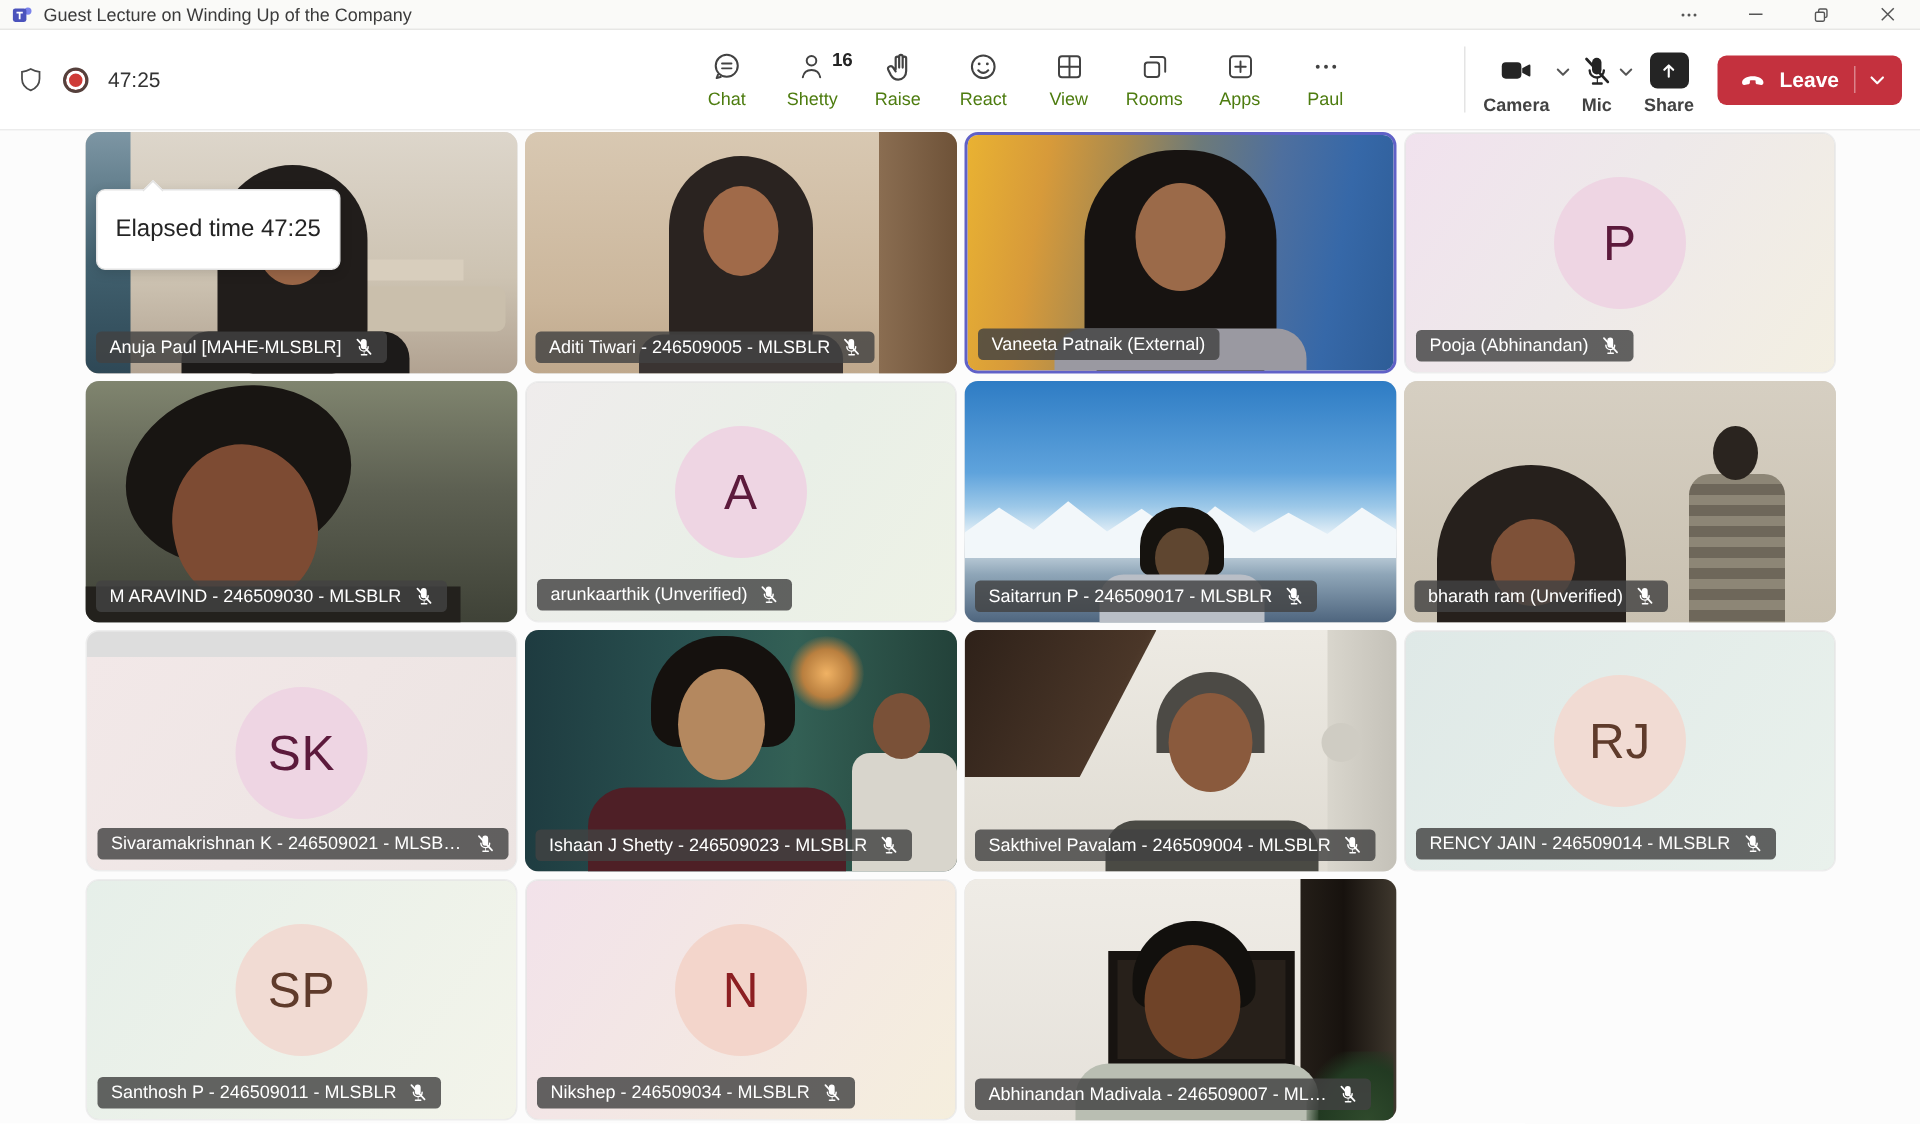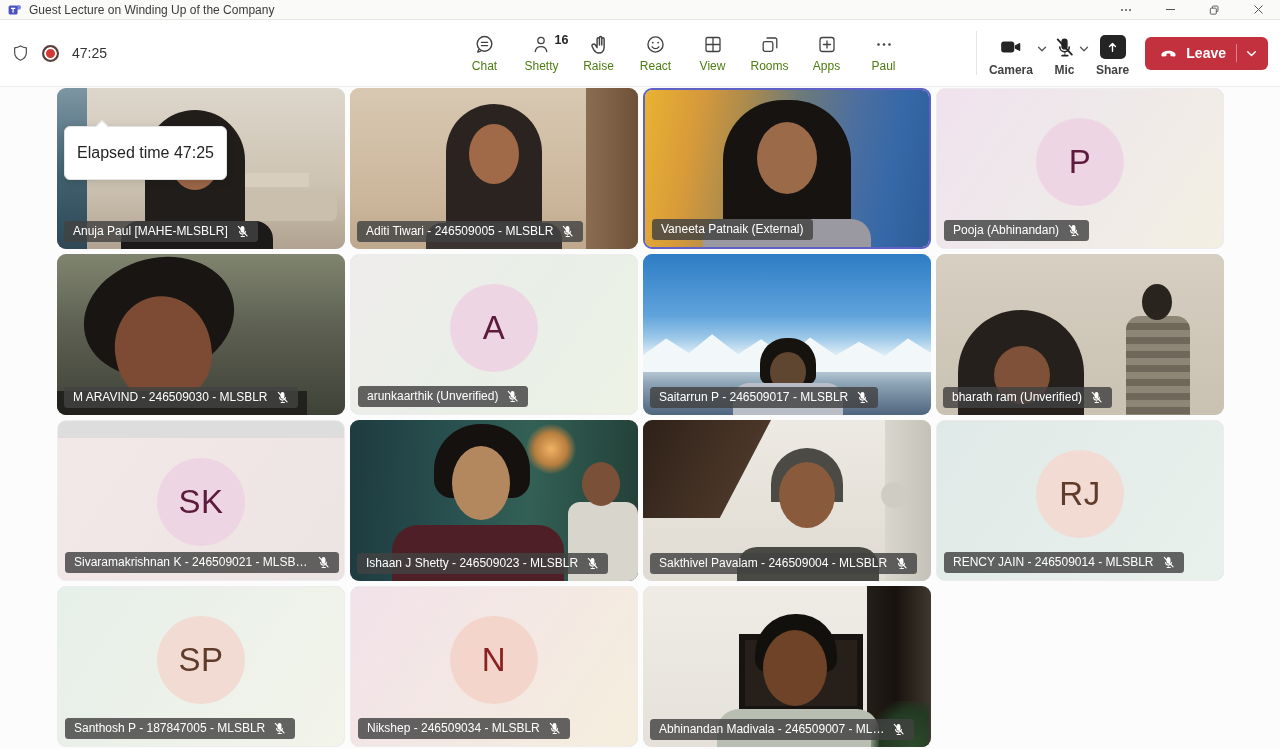--- a/index.html
+++ b/index.html
@@ -514,21 +514,21 @@
       </div>
     </div>
 
     <div class="tile avatarlike">
       <div class="video v14 av">
         <div class="circle c-peach">
           <span>SP</span>
         </div>
       </div>
       <div class="plabel">
-        <span>Santhosh P - 187847005 - MLSBLR</span>
+        <span>Santhosh P - 246509011 - MLSBLR</span>
         <svg class="mic" width="13" height="13" viewBox="0 0 16 16">
             <use href="#icon-mic-off"></use>
           </svg>
       </div>
     </div>
 
     <div class="tile avatarlike">
       <div class="video v15 av">
         <div class="circle c-salmon">
           <span>N</span>

